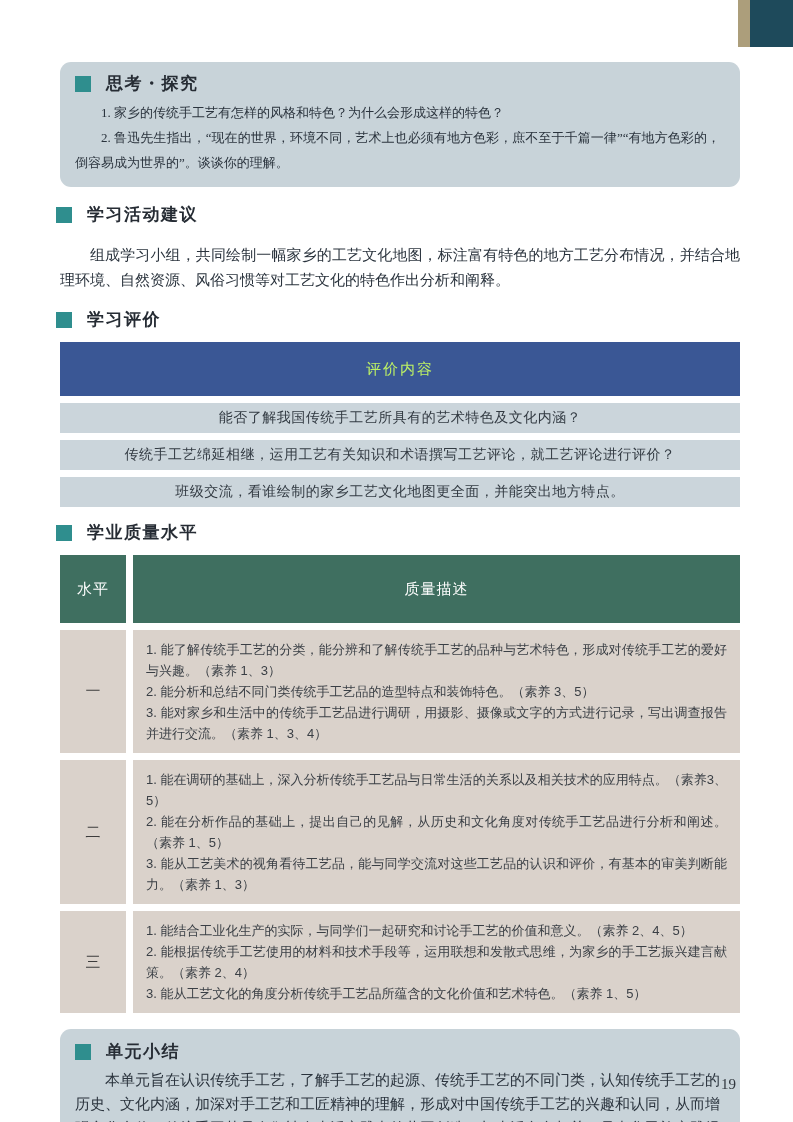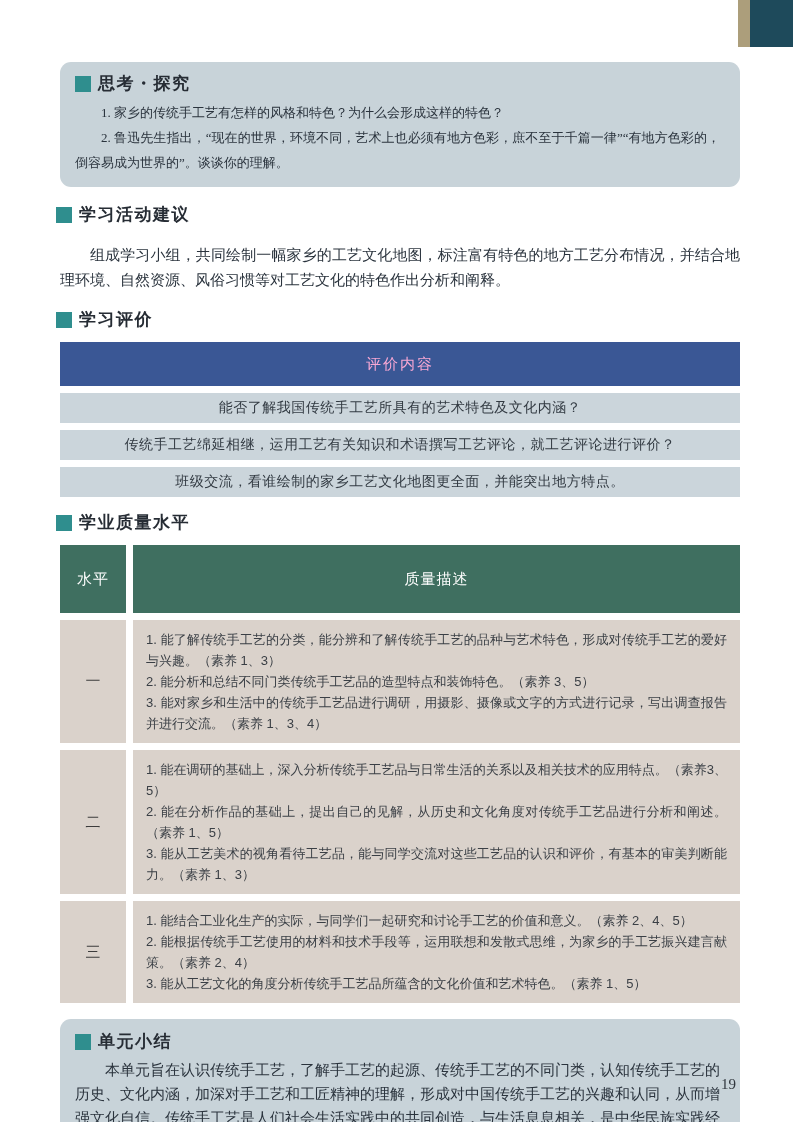--- a/index.html
+++ b/index.html
@@ -10,21 +10,21 @@
     position:relative;
     overflow:hidden;
   }
   .corner-tan  { position:absolute; top:0; right:43px; width:12px; height:47px; background:#AC9E7B; }
   .corner-teal { position:absolute; top:0; right:0;   width:43px; height:47px; background:#1E4A5B; }
 
   .content { position:absolute; left:60px; top:0; width:680px; }
 
   .rounded-box { background:#C8D3D9; border-radius:11px; }
 
-  .box-header, .section-header { display:flex; align-items:center; gap:7px; }
+  .box-header, .section-header { display:flex; align-items:center; gap:15px; }
   .teal-square { width:16px; height:16px; background:#2F8E8E; flex:none; }
   .header-title {
     font-size:17px; font-weight:bold; color:#262c34; letter-spacing:1.5px;
     line-height:20px;
   }
 
   .kai {
     font-family:"Liberation Serif", serif;
     color:#2a333d;
     text-align:justify;
@@ -39,21 +39,21 @@
   .section-header.outside { margin-left:-4px; }
   .mt-activity { margin-top:18px; }
   .mt-eval     { margin-top:17px; }
   .mt-quality  { margin-top:16px; }
 
   .activity-para { margin-top:18px; text-indent:2em; font-size:15px; line-height:25px; }
 
   
   .eval-table { margin-top:12px; }
   .eval-header {
-    height:44px; background:#3A5795; color:#f9a8d4;
+    height:54px; background:#3A5795; color:#bef264;
     display:flex; align-items:center; justify-content:center;
     font-size:15px; letter-spacing:2px;
   }
   .eval-row {
     margin-top:7px; height:30px; background:#CBD5DB;
     display:flex; align-items:center; justify-content:center;
     font-size:14px; color:#323a42; letter-spacing:0.5px;
   }
 
   

